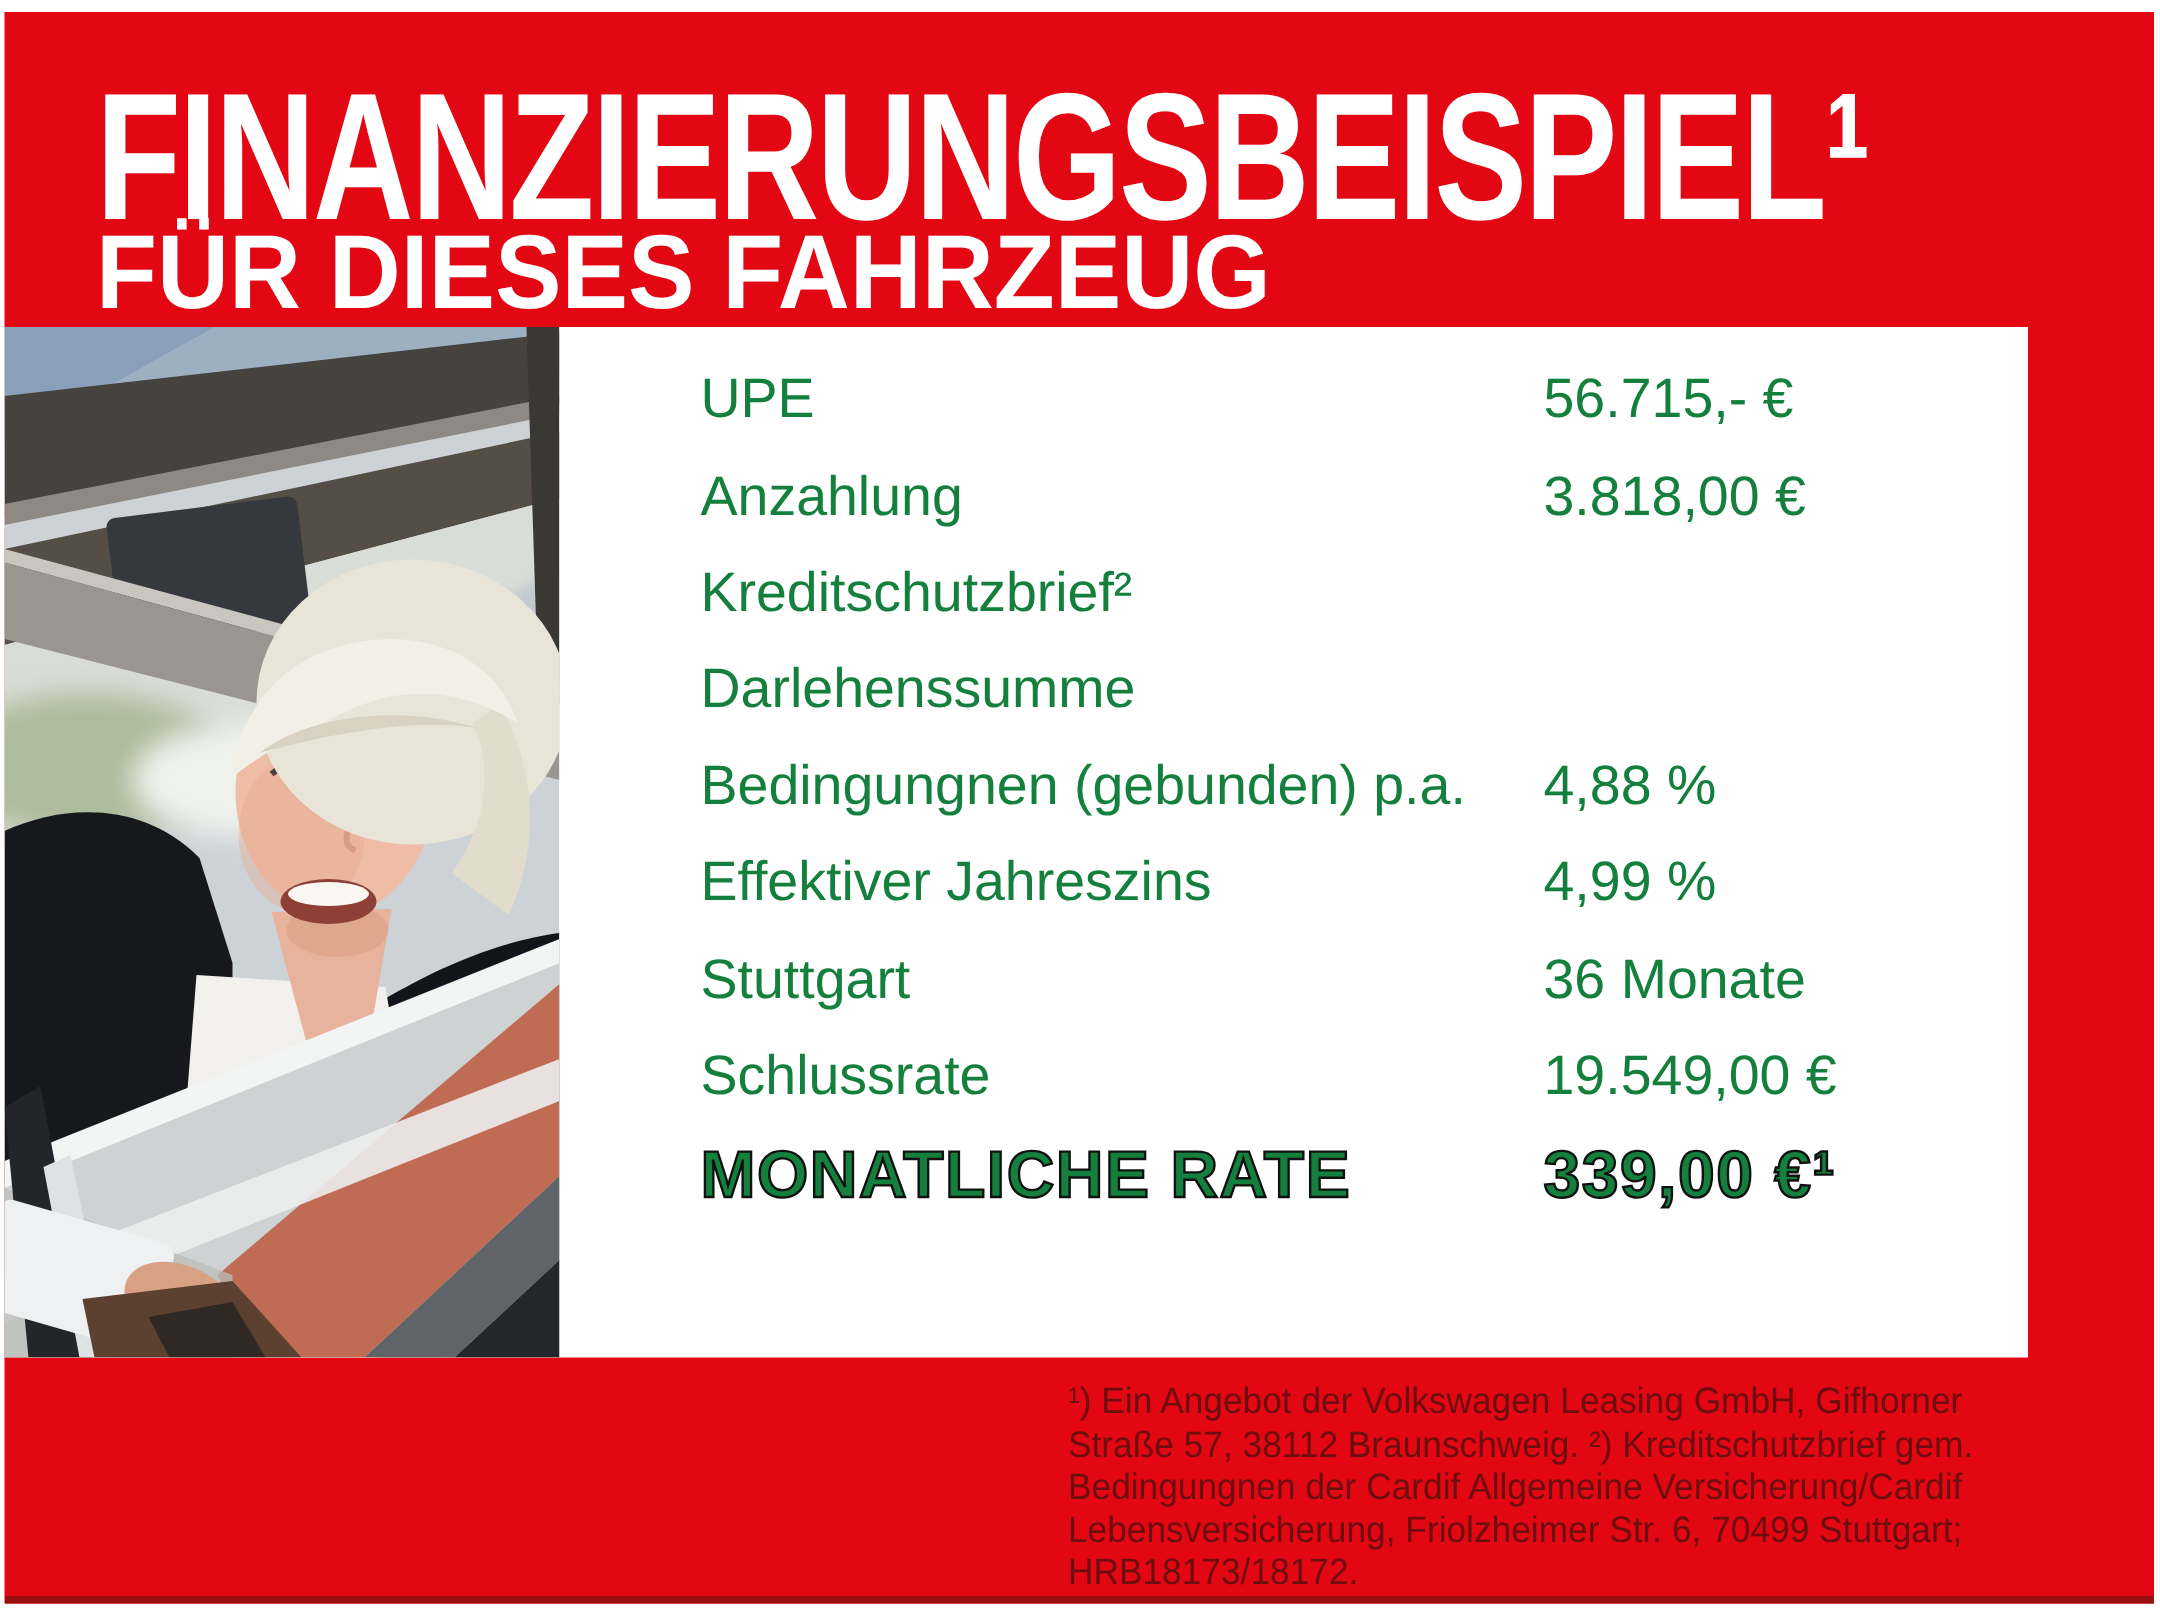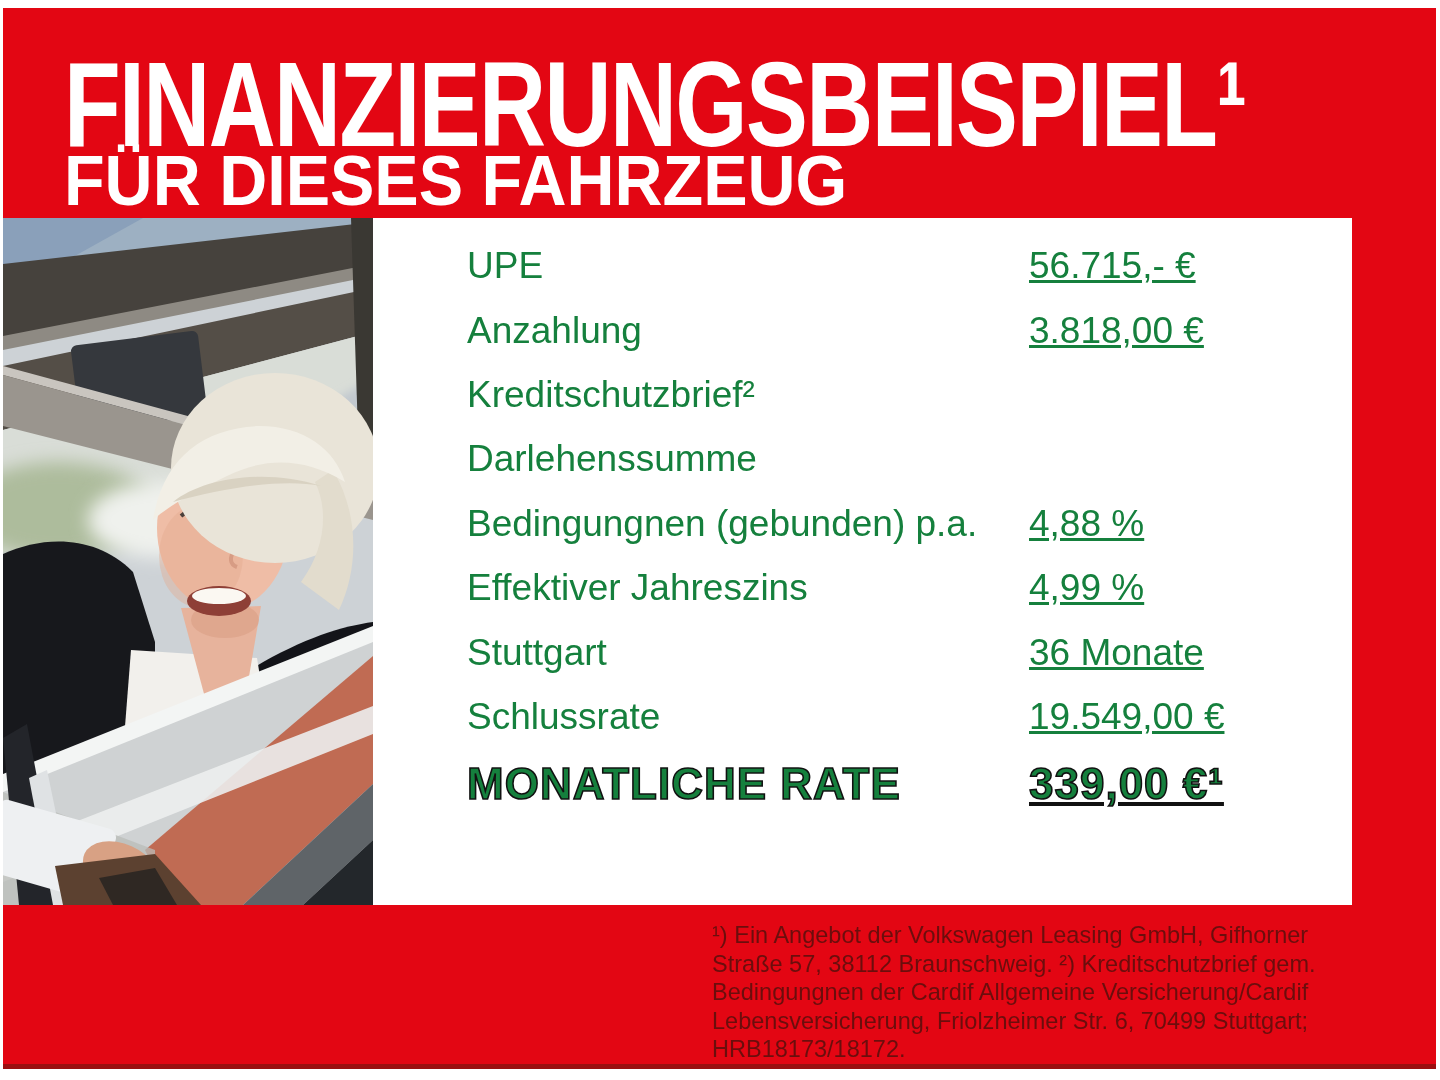--- a/index.html
+++ b/index.html
@@ -49,21 +49,21 @@
     position:absolute;left:427px;top:16px;width:900px;
     color:#15803d;
     margin-left:37px;
   }
   .fin-row{
     display:flex;align-items:center;
     height:64.4px;
     font-size:37px;
   }
   .fin-row .lbl{width:562px;flex:0 0 562px;white-space:nowrap;}
-  .fin-row .val{white-space:nowrap;text-decoration:underline;}
+  .fin-row .val{white-space:nowrap;}
   .fin-row.total{
     height:70px;
     font-size:44px;font-weight:bold;
     letter-spacing:1px;
     -webkit-text-stroke:1.6px #111111;
   }
   .fin-row.total .lbl{width:562px;flex:0 0 562px;}
   
   .footnote{
     position:absolute;left:712px;top:921px;

